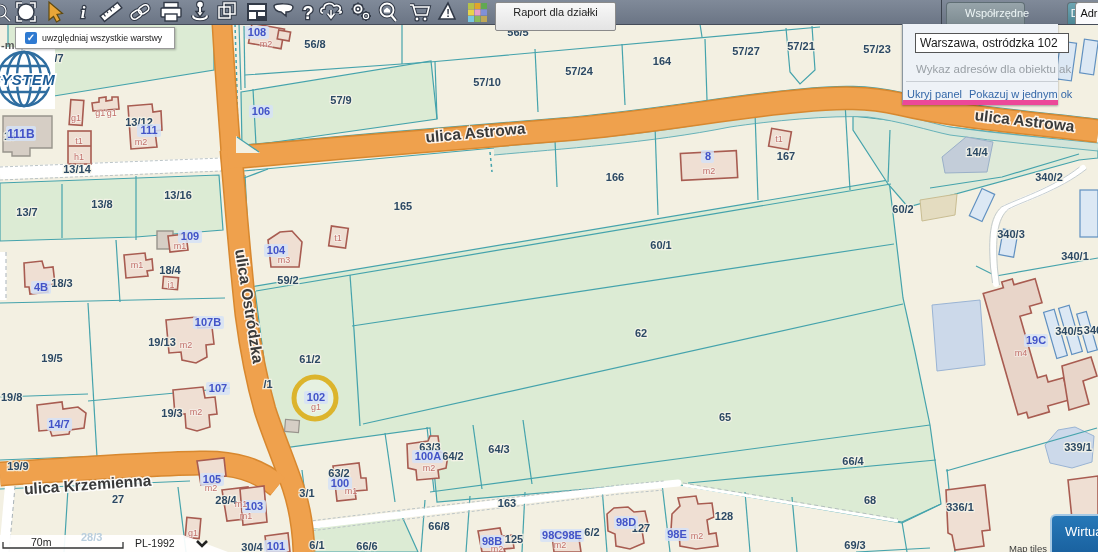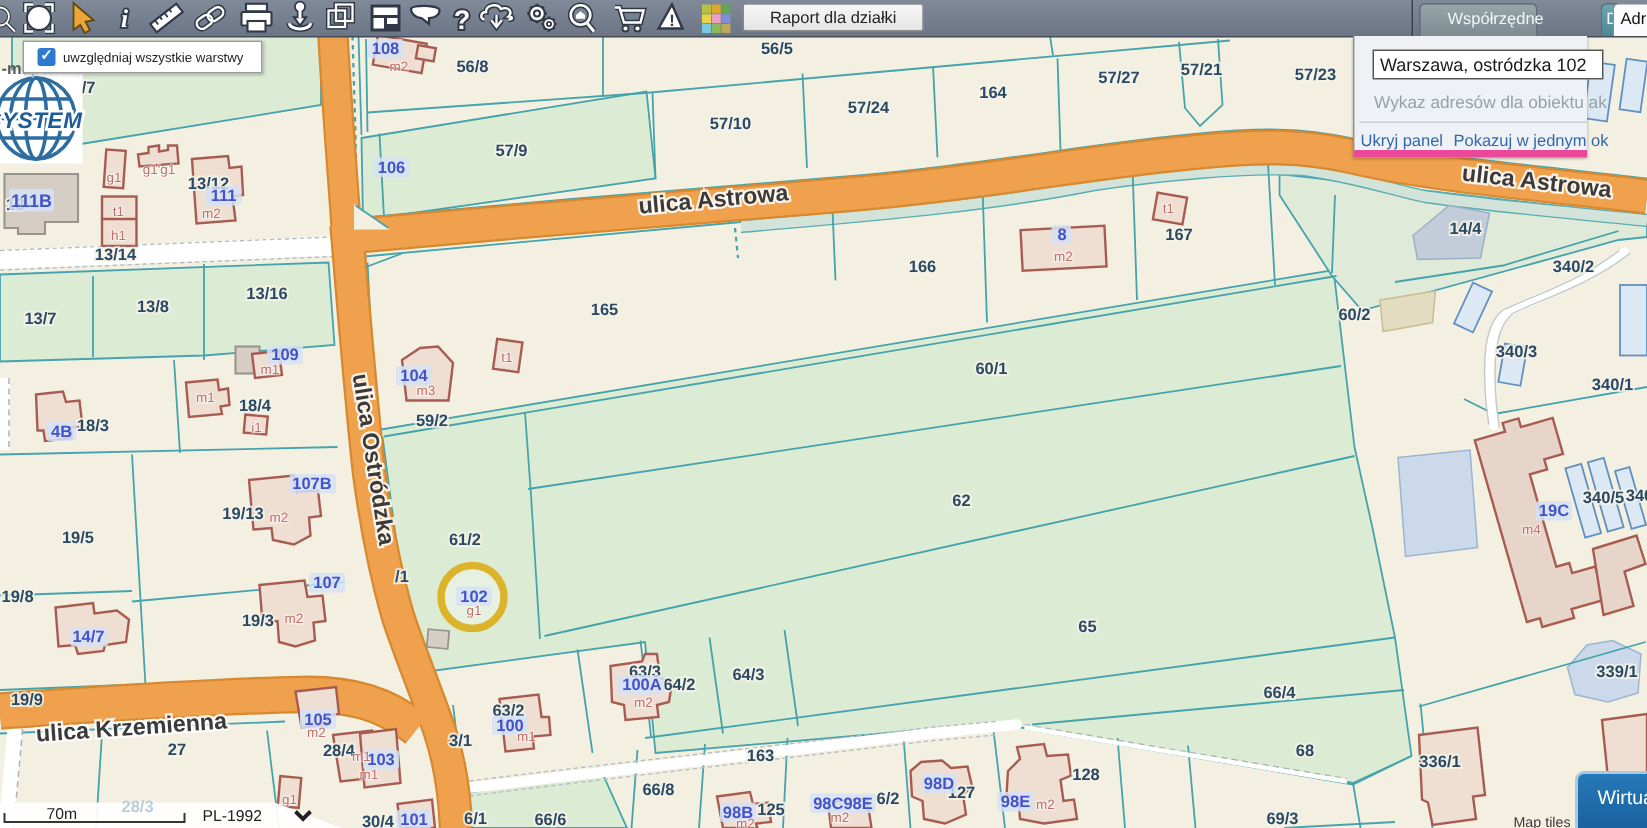--- a/index.html
+++ b/index.html
@@ -1,21 +1,21 @@
 <!DOCTYPE html>
 <html><head>
 <meta charset="utf-8">
 <style>
   html,body{margin:0;padding:0;}
   body{width:1098px;height:552px;overflow:hidden;position:relative;
        font-family:"Liberation Sans", sans-serif;background:#f3f0e2;}
   #map{position:absolute;left:0;top:0;}
   #toolbar{position:absolute;left:0;top:0;width:1098px;height:24px;
     background:linear-gradient(#808a99,#6b7585);border-bottom:1px solid #454c59;}
-  #raport{position:absolute;left:495px;top:2px;width:121px;height:19px;
+  #raport{position:absolute;left:495px;top:2px;width:121px;height:29px;
     background:linear-gradient(#f8f8f8,#e4e4e4);border:1px solid #8a8a8a;border-radius:2px;
     font-size:11px;color:#222;text-align:center;line-height:18px;box-sizing:border-box;}
   .tab{position:absolute;top:2px;height:22px;box-sizing:border-box;
     border:1px solid #5f6e74;border-bottom:none;border-radius:4px 4px 0 0;
     font-size:11px;text-align:center;line-height:20px;}
   #tab1{left:946px;width:79px;background:linear-gradient(#97a4aa,#7e8c92);color:#eef6f6;padding-left:18px;}
   #tab2{left:1027px;width:45px;background:#fbfbfd;color:#111;border-color:#888;margin-left:48px;}
   #tab3{left:1067px;width:40px;background:linear-gradient(#6da5b2,#4d8795);color:#fff;}
   #panel{position:absolute;left:902px;top:24px;width:155px;height:76px;
     background:#eef2f7;border-left:1px solid #8b97a0;border-bottom:5px solid #ec4899;

